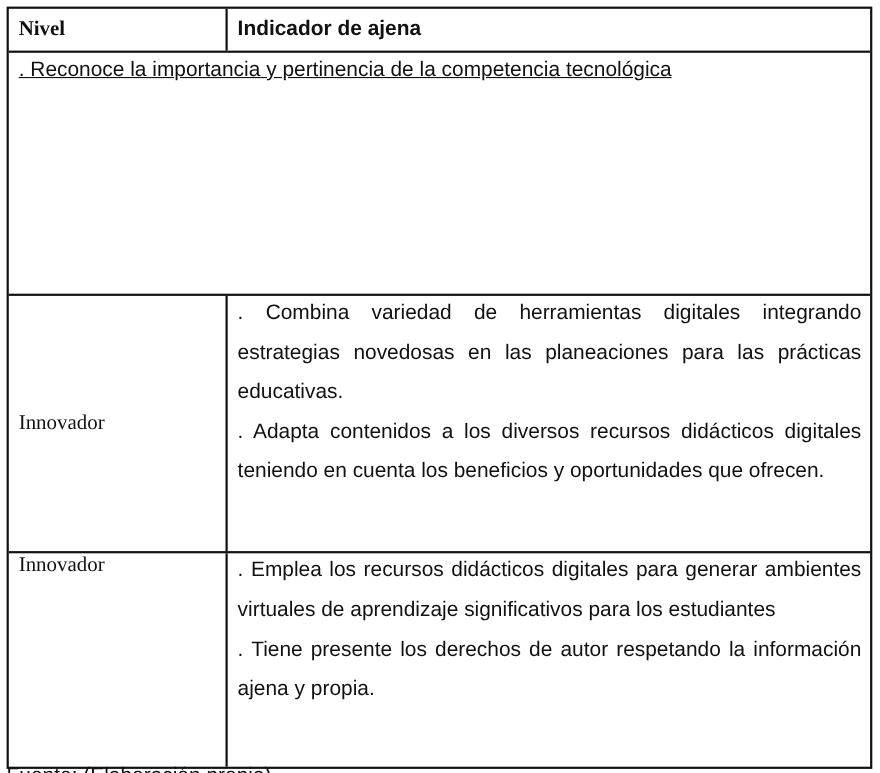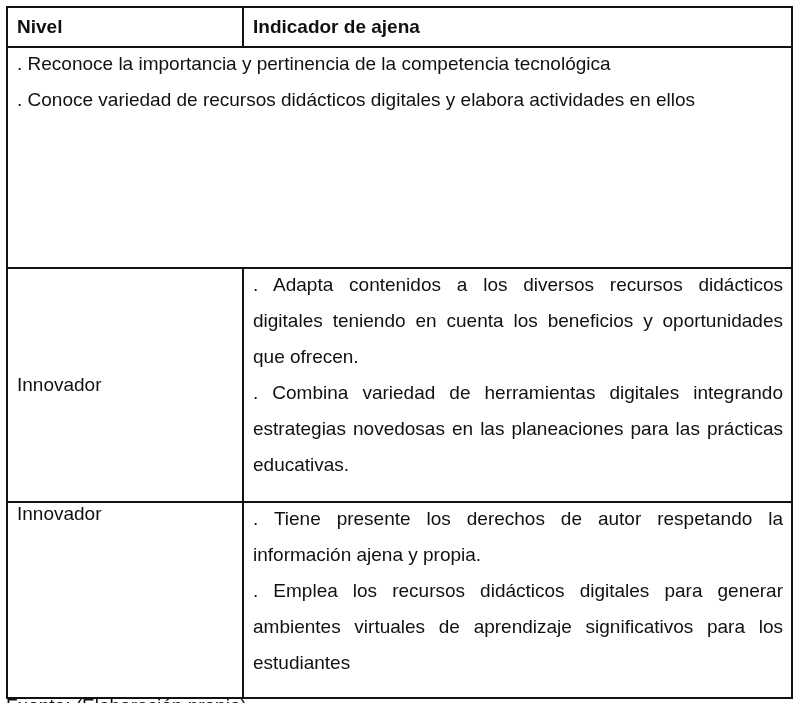--- a/index.html
+++ b/index.html
@@ -30,27 +30,28 @@
       box-sizing: border-box;
     }
     .row.header {
       border-top: none;
       height: 38px;
     }
     .row.r1 { height: 221px; }
     .row.r2 { height: 234px; }
     .row.r3 { height: 196px; }
     .cell-level {
-      width: 236px;
+      width: 199px;
       border-right: 2px solid #111111;
       box-sizing: border-box;
       display: flex;
       align-items: center;
       padding-left: 9px;
       font-size: 19px;
+      font-family: Liberation Serif, serif;
     }
     .cell-ind {
       flex: 1;
       box-sizing: border-box;
       padding: 0 8px 0 9px;
       font-size: 19px;
     }
     .header .cell-level,
     .header .cell-ind {
       font-weight: bold;
@@ -63,21 +64,21 @@
     }
     .ind-text {
       text-align: justify;
       line-height: 36px;
       margin: 0;
       padding-top: 0px;
     }
     .ind-line {
       display: block;
     }
-    .r1 .ind-text { margin-top: -2px; }
+    .r1 .ind-text { margin-top: -2px; text-decoration: underline; }
     .r2 .ind-text { margin-top: -2px; }
     .r3 .ind-text { margin-top: -2px; }
     .caption {
       position: absolute;
       left: 6px;
       top: 695px;
       font-size: 19px;
       line-height: 22px;
       white-space: nowrap;
     }
@@ -89,40 +90,39 @@
 
   <div class="row header">
     <div class="cell-level">Nivel</div>
     <div class="cell-ind">Indicador de ajena</div>
   </div>
 
   <div class="row r1">
     <div class="cell-ind">
       <p class="ind-text">
         <span class="ind-line">. Reconoce la importancia y pertinencia de la competencia tecnológica</span>
-        <span class="ind-line">. Conoce variedad de recursos didácticos digitales y elabora actividades en ellos</span>
       </p>
     </div>
   </div>
 
   <div class="row r2">
     <div class="cell-level">Innovador</div>
     <div class="cell-ind">
       <p class="ind-text">
+        <span class="ind-line">. Combina variedad de herramientas digitales integrando estrategias novedosas en las planeaciones para las prácticas educativas.</span>
         <span class="ind-line">. Adapta contenidos a los diversos recursos didácticos digitales teniendo en cuenta los beneficios y oportunidades que ofrecen.</span>
-        <span class="ind-line">. Combina variedad de herramientas digitales integrando estrategias novedosas en las planeaciones para las prácticas educativas.</span>
       </p>
     </div>
   </div>
 
   <div class="row r3">
     <div class="cell-level">Innovador</div>
     <div class="cell-ind">
       <p class="ind-text">
+        <span class="ind-line">. Emplea los recursos didácticos digitales para generar ambientes virtuales de aprendizaje significativos para los estudiantes</span>
         <span class="ind-line">. Tiene presente los derechos de autor respetando la información ajena y propia.</span>
-        <span class="ind-line">. Emplea los recursos didácticos digitales para generar ambientes virtuales de aprendizaje significativos para los estudiantes</span>
       </p>
     </div>
   </div>
 
 </div>
 
 <div class="caption">Fuente: (Elaboración propia)</div>
 
 </body></html>

